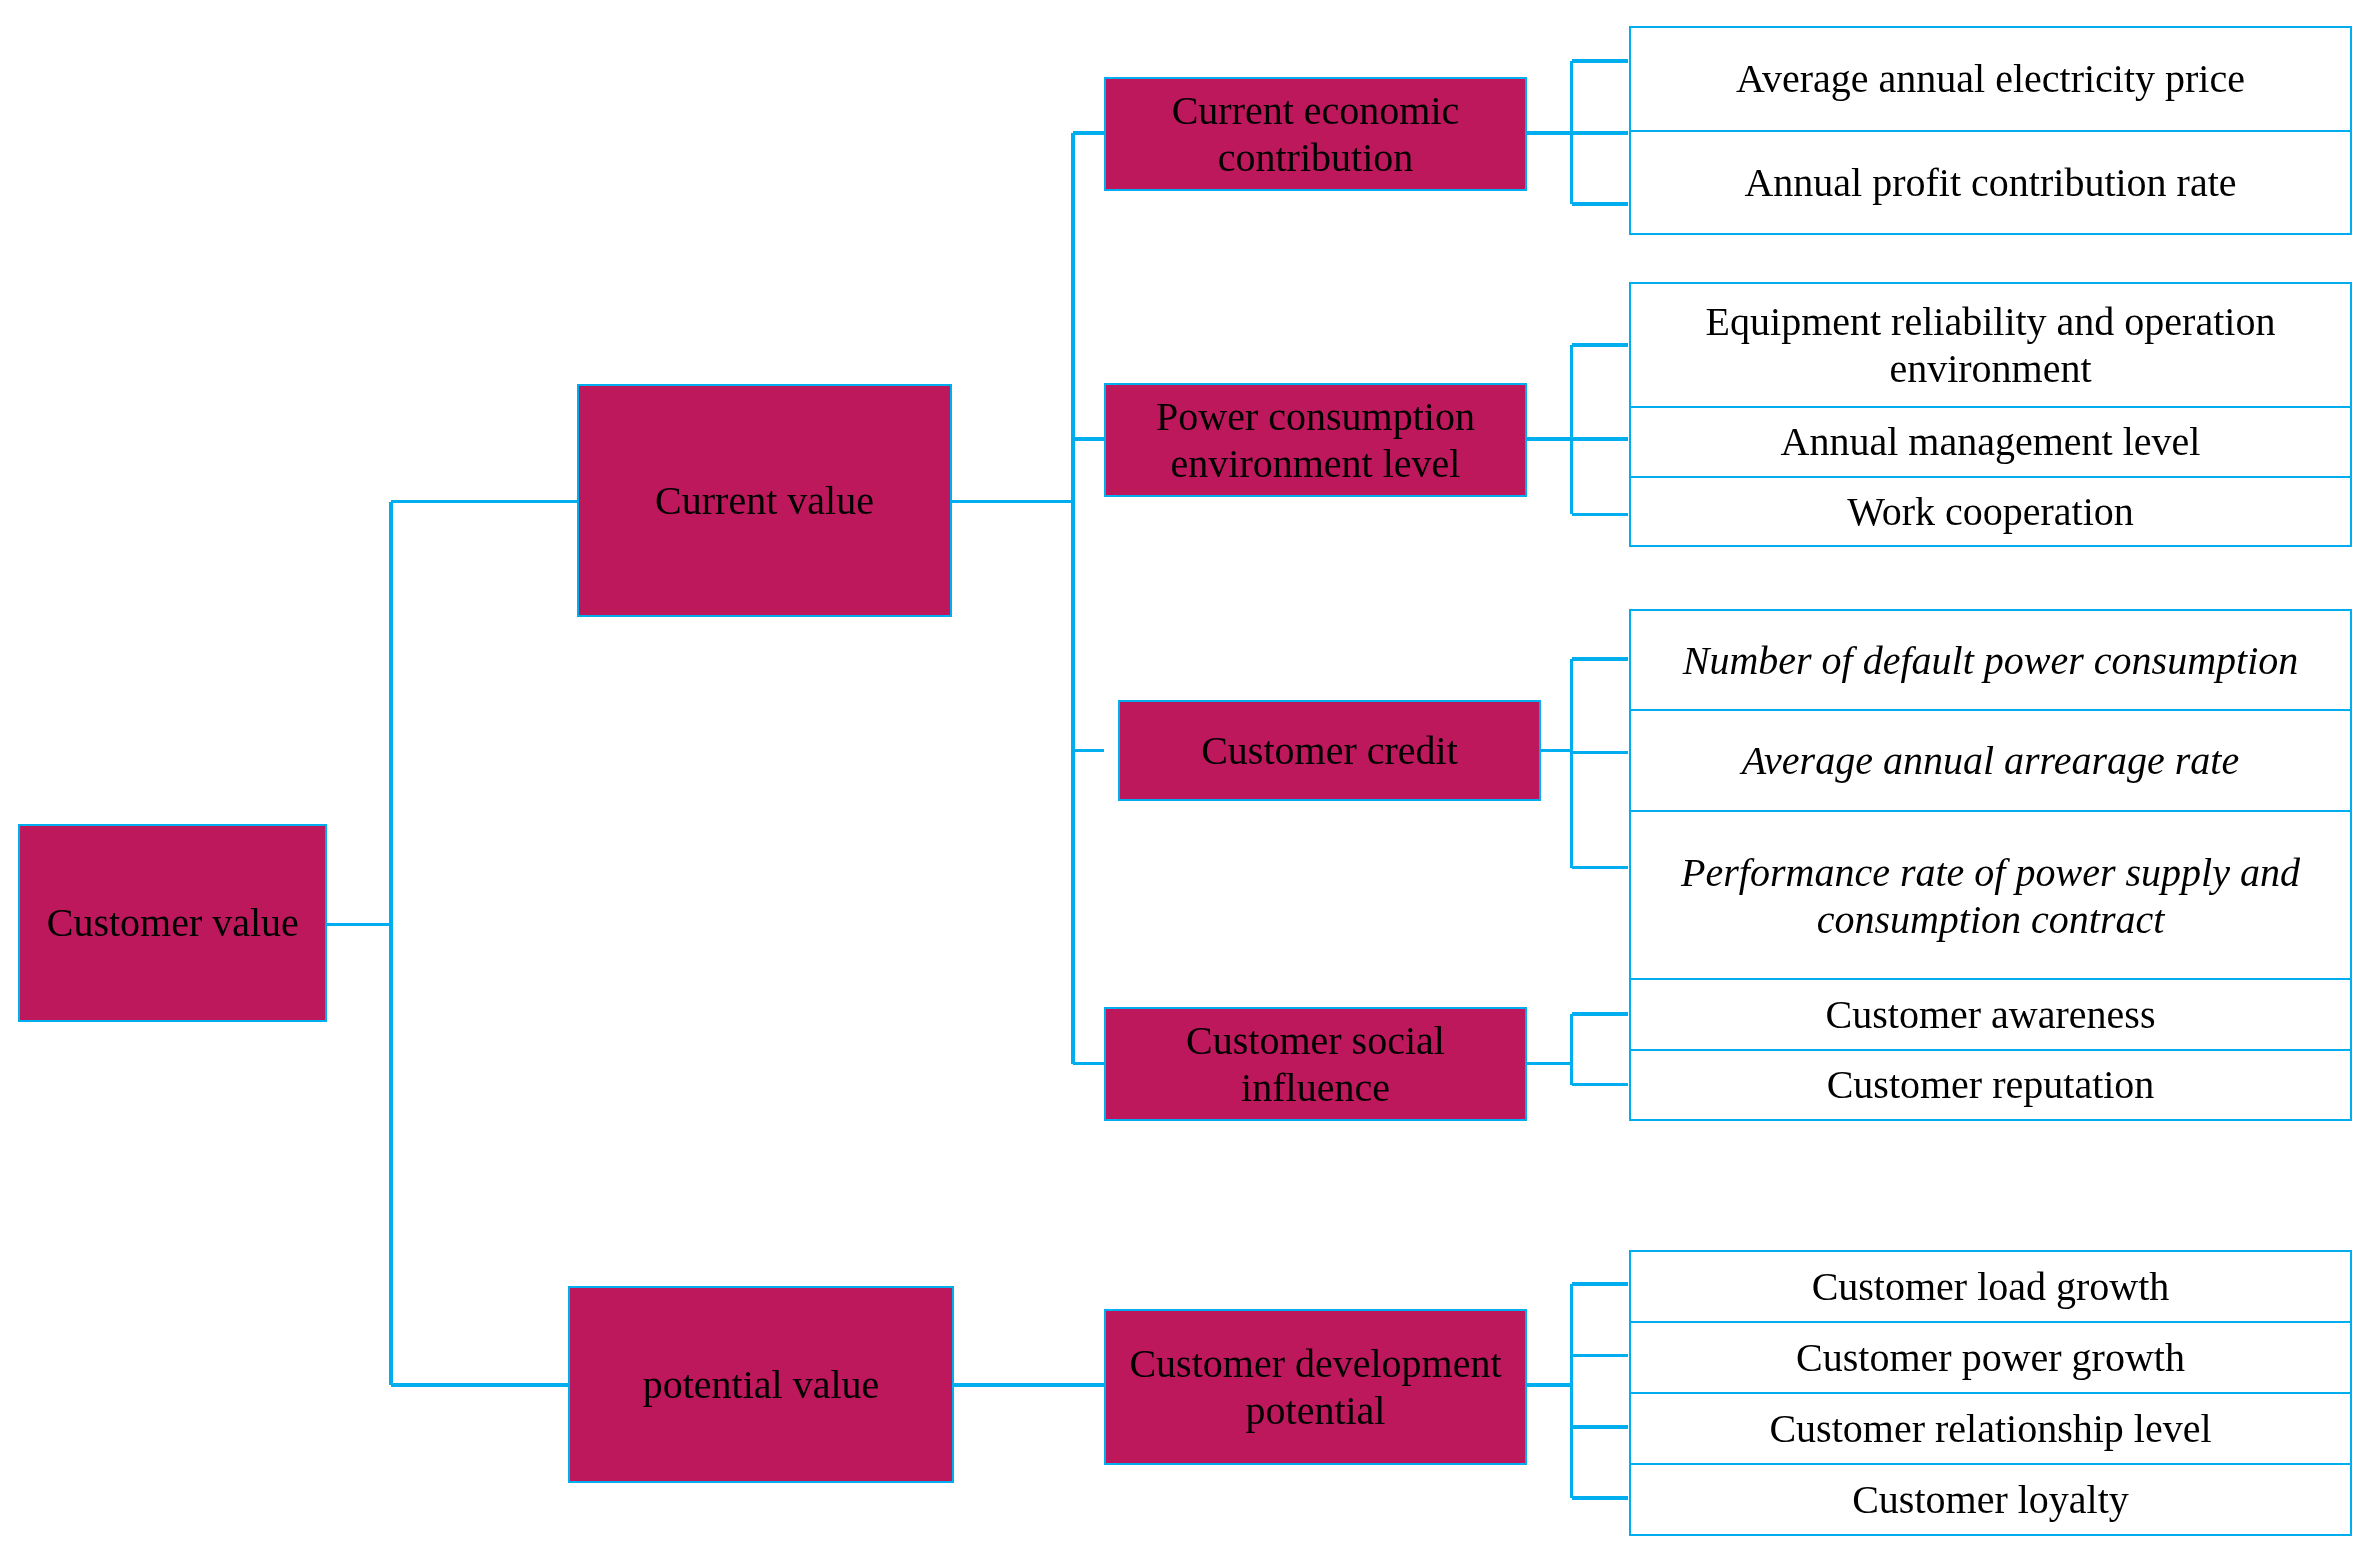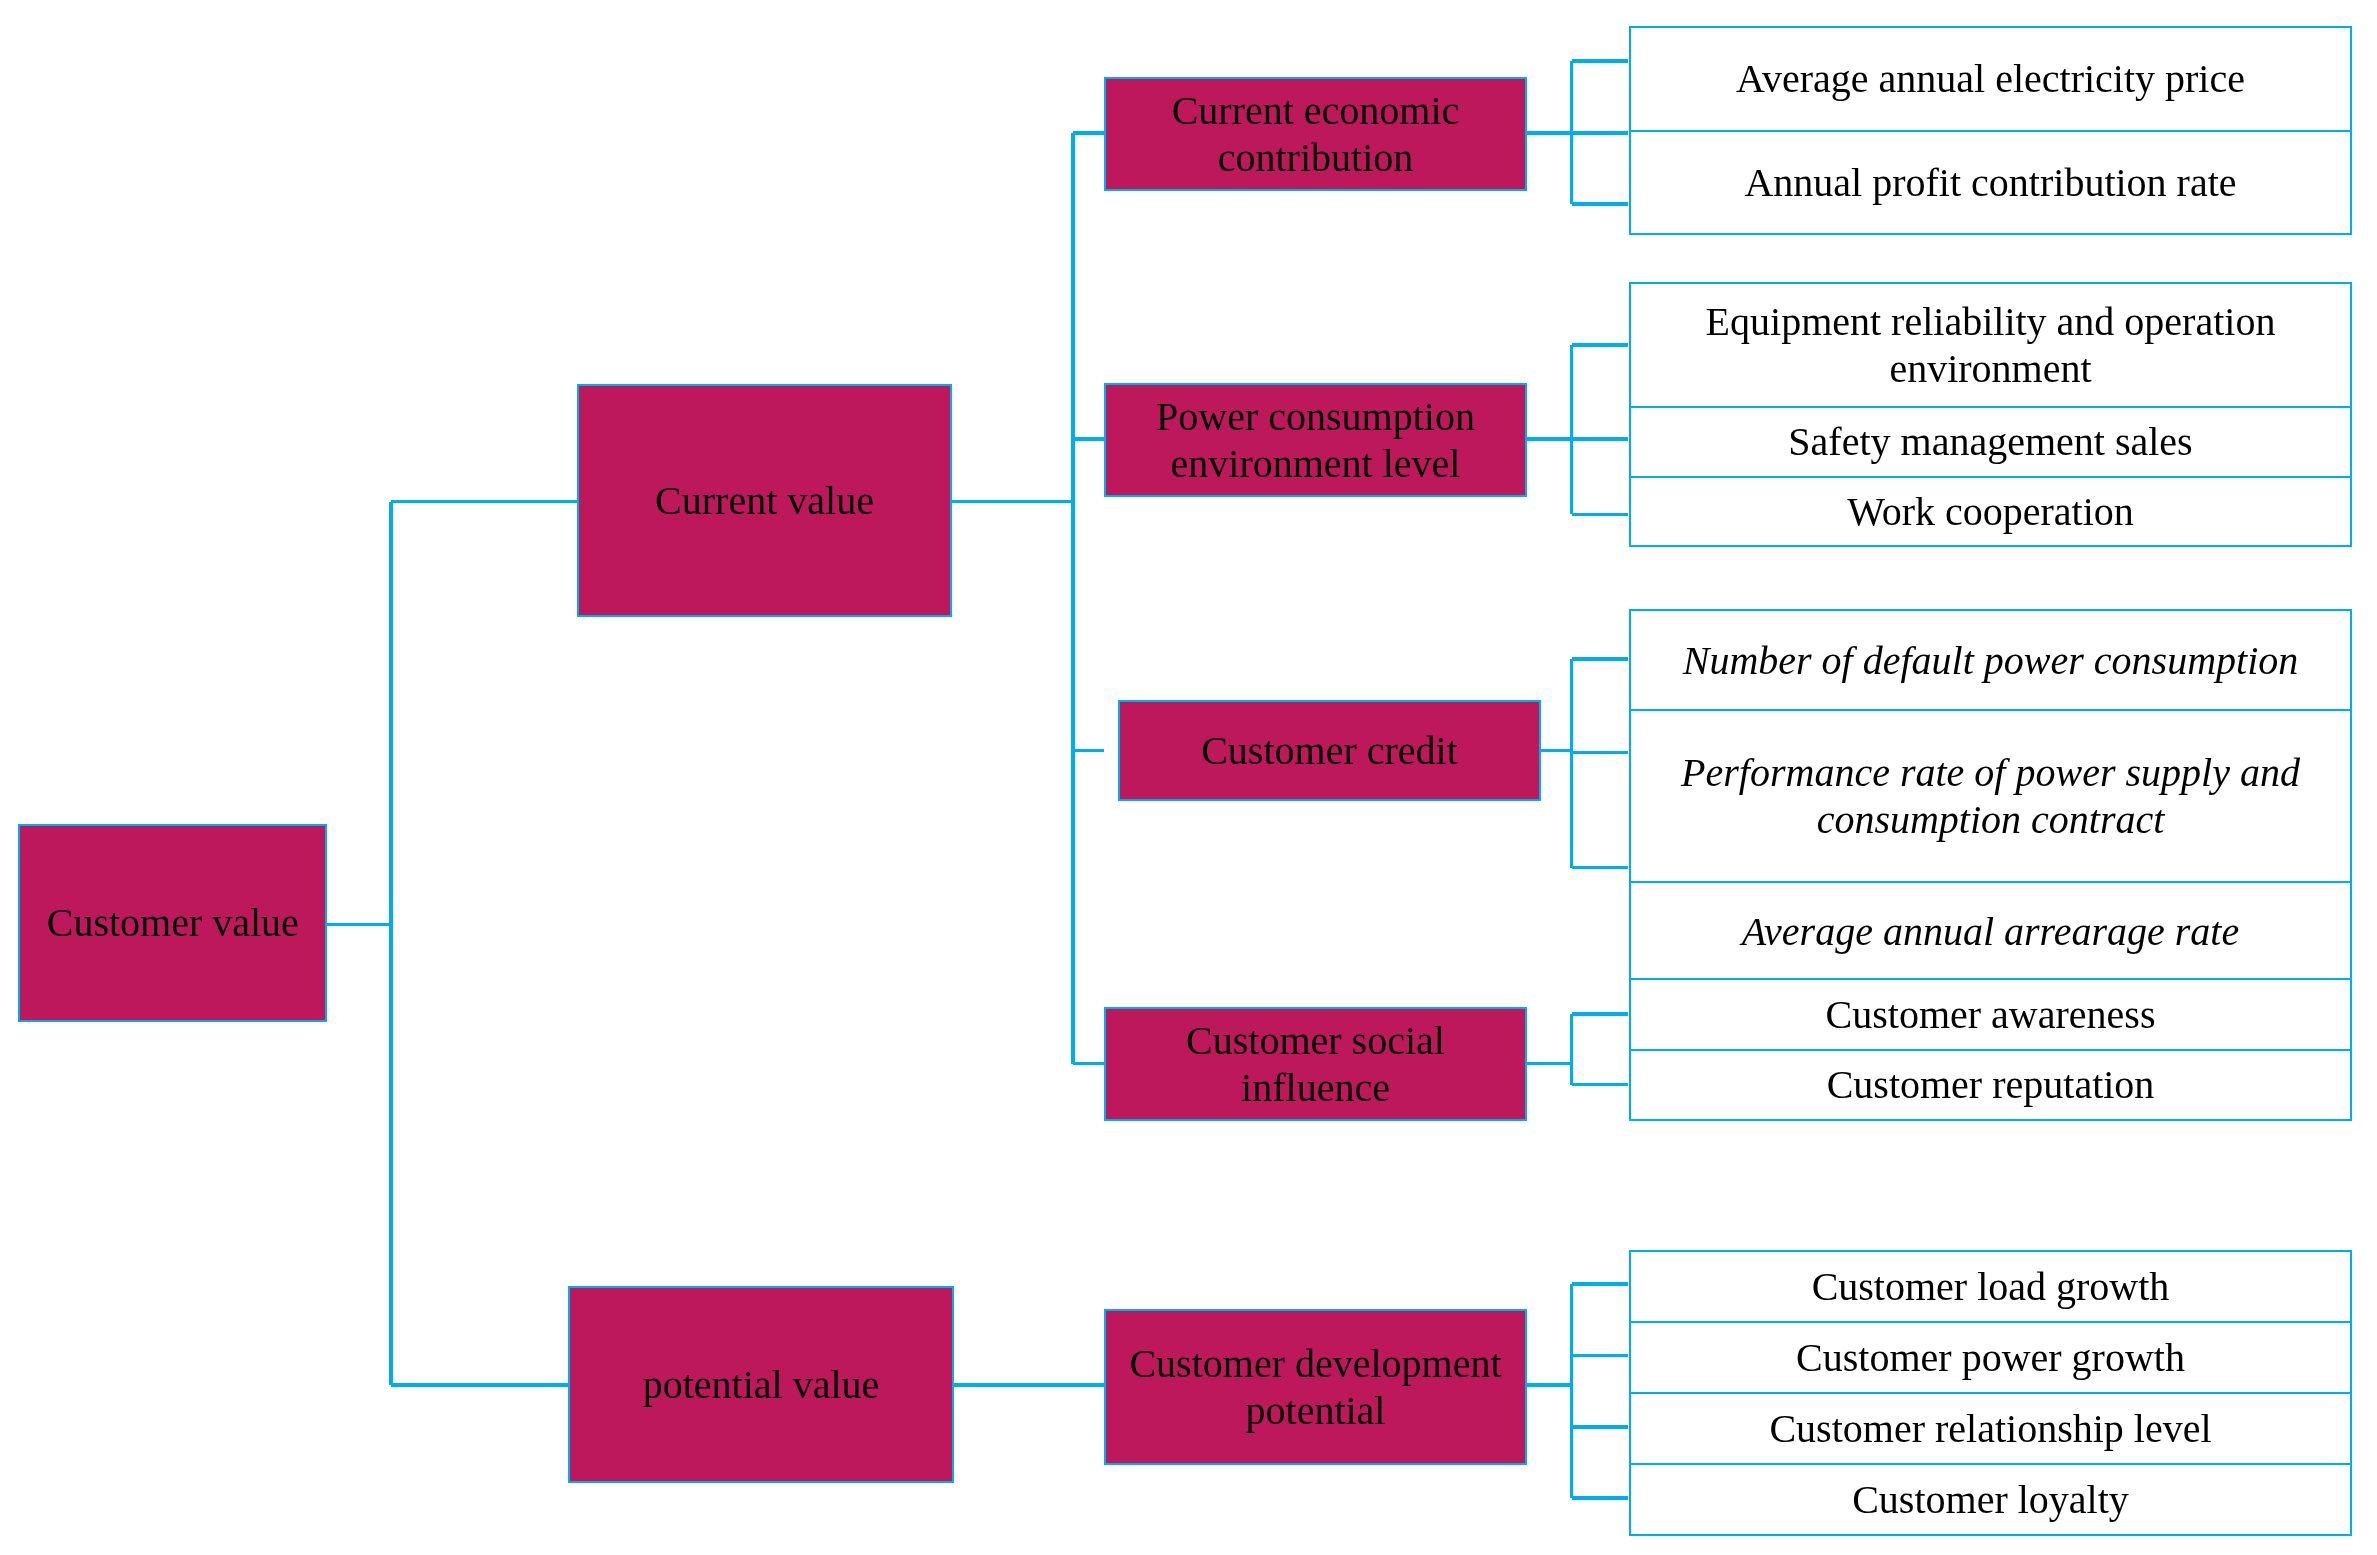--- a/index.html
+++ b/index.html
@@ -157,28 +157,28 @@
     <span class="label">Customer development potential</span>
   </div>
 
   <div class="leafgroup" style="left:1629px; top:26px; width:723px; height:209px;">
     <div class="leafrow">Average annual electricity price</div>
     <div class="leafrow">Annual profit contribution rate</div>
   </div>
 
   <div class="leafgroup" style="left:1629px; top:282px; width:723px; height:265px;">
     <div class="leafrow" style="flex:1.45 1 auto;">Equipment reliability and operation environment</div>
-    <div class="leafrow">Safety management sales</div>
+    <div class="leafrow">Annual management level</div>
     <div class="leafrow">Work cooperation</div>
   </div>
 
   <div class="leafgroup" style="left:1629px; top:609px; width:723px; height:374px;font-style:italic;">
     <div class="leafrow">Number of default power consumption</div>
+    <div class="leafrow">Average annual arrearage rate</div>
     <div class="leafrow" style="flex:1.5 1 auto;">Performance rate of power supply and consumption contract</div>
-    <div class="leafrow">Average annual arrearage rate</div>
   </div>
 
   <div class="leafgroup" style="left:1629px; top:978px; width:723px; height:143px;">
     <div class="leafrow">Customer awareness</div>
     <div class="leafrow">Customer reputation</div>
   </div>
 
   <div class="leafgroup" style="left:1629px; top:1250px; width:723px; height:286px;">
     <div class="leafrow">Customer load growth</div>
     <div class="leafrow">Customer power growth</div>

